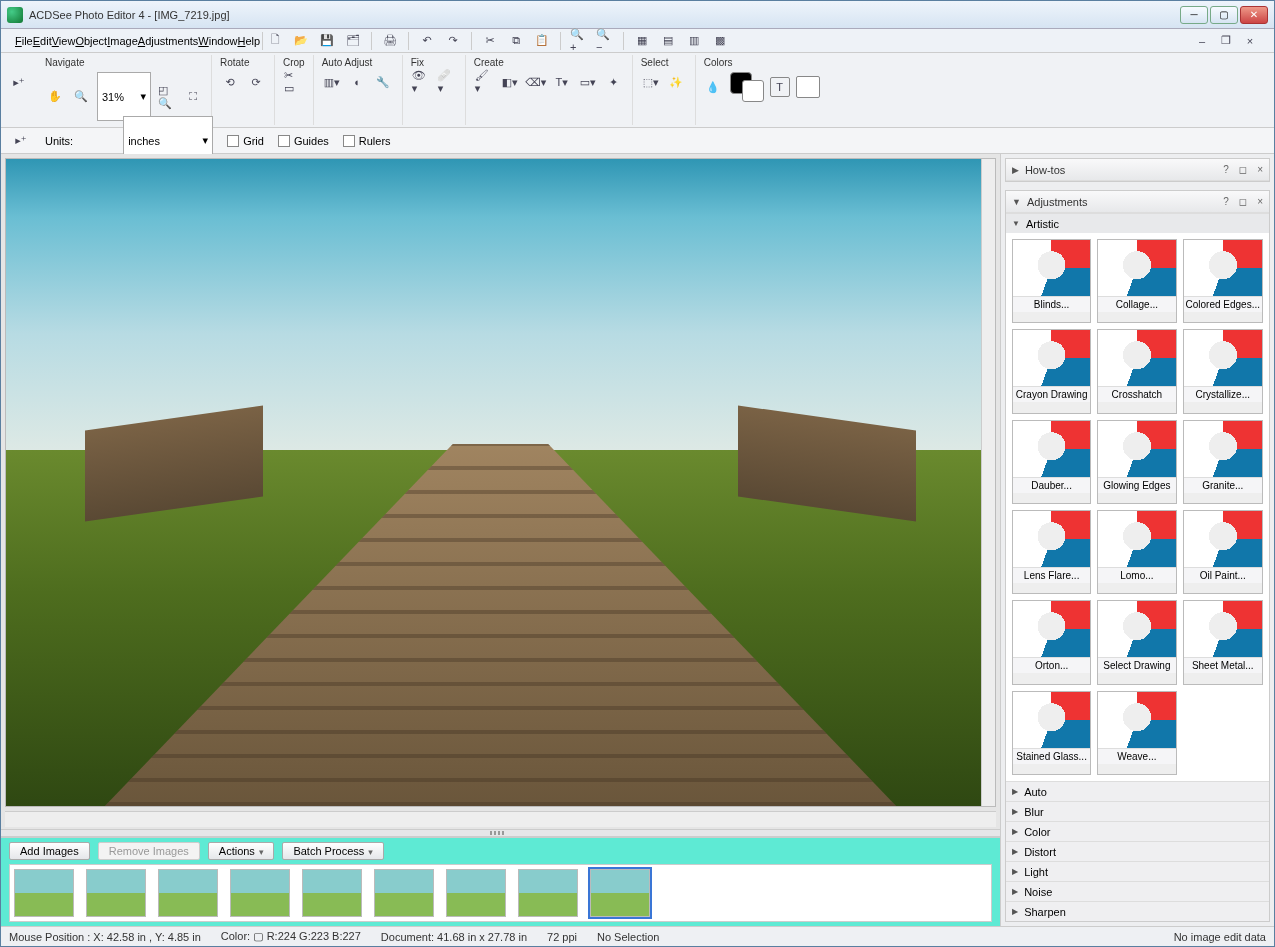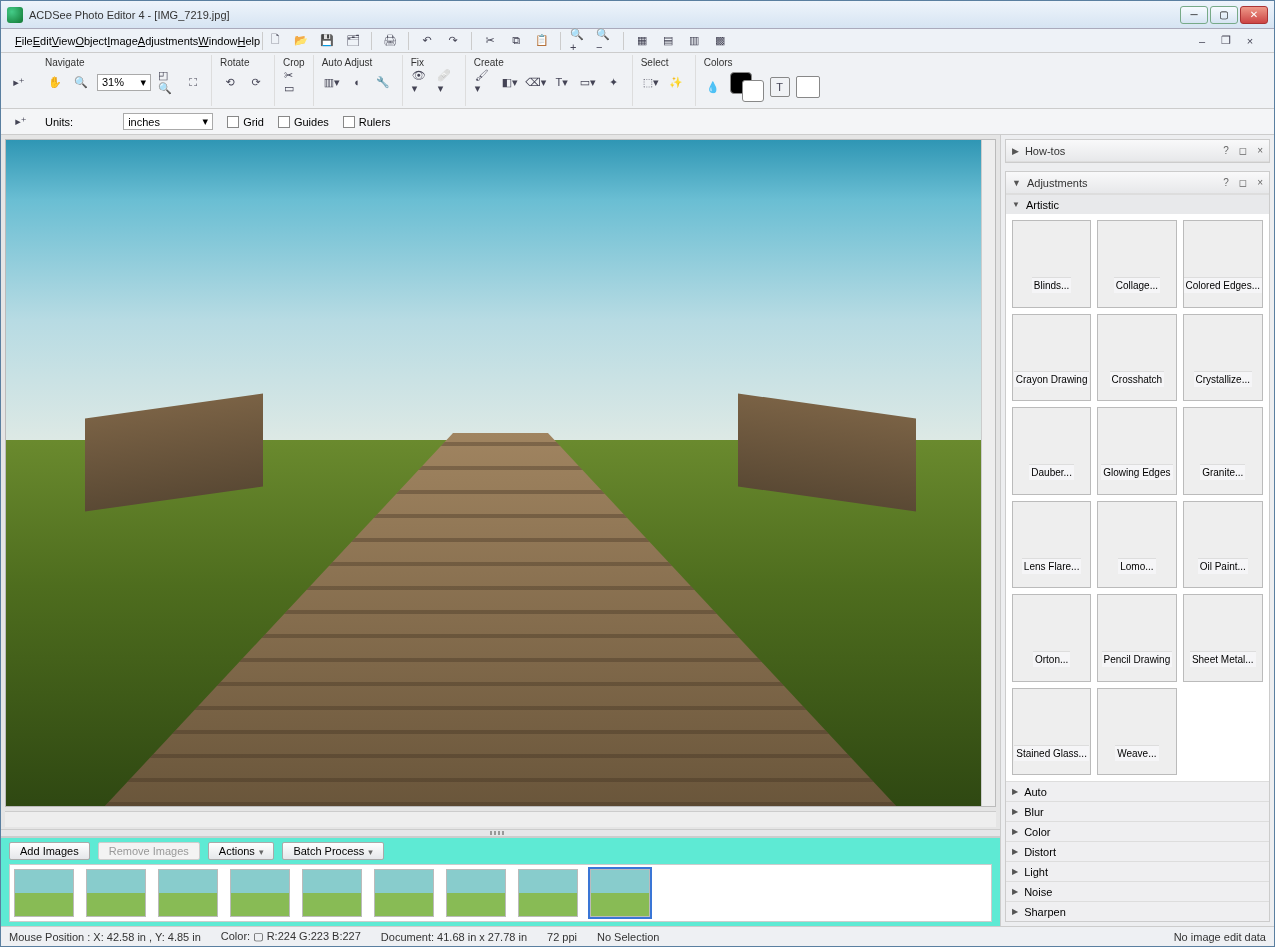--- a/index.html
+++ b/index.html
@@ -15,21 +15,21 @@
 .menubar .mitem { cursor: pointer; }
 .menubar .mitem u { text-decoration: underline; }
 .stdtb { display: flex; align-items: center; gap: 6px; }
 .tbtn { width: 20px; height: 20px; border: 1px solid transparent; display: flex; align-items: center; justify-content: center; color: #445; cursor: pointer; border-radius: 2px; }
 .tsep { width: 1px; height: 18px; background: #ccc; margin: 0 2px; }
 .mdi-btns { display:flex; gap:4px; margin-left:auto; }
 .toolrow { display: flex; align-items: stretch; background: #f0f2f5; border-bottom: 1px solid #ccc; padding: 2px 6px; }
 .toolgroup { border-right: 1px solid #ddd; padding: 2px 8px 4px 8px; display: flex; flex-direction: column; }
 .tg-label { font-size: 10px; color: #333; margin-bottom: 4px; }
 .tg-body { display: flex; align-items: center; gap: 6px; }
-.zoom-select { border: 1px solid #aaa; padding: 1px 4px; background: #fff; display: flex; align-items: center; gap: 4px; width: 54px; justify-content: space-between;}
+.zoom-select { border: 1px solid #aaa; padding: 17px 4px; background: #fff; display: flex; align-items: center; gap: 4px; width: 54px; justify-content: space-between;}
 .optbar { height: 26px; display: flex; align-items: center; gap: 14px; padding: 0 10px; background: #f4f5f7; border-bottom: 1px solid #ccc; }
 .chk { display: flex; align-items: center; gap: 4px; }
 .chk .box { width: 12px; height: 12px; border: 1px solid #888; background: #fff; }
 .mainrow { flex: 1; display: flex; min-height: 0; }
 .canvaswrap { flex: 1; display: flex; flex-direction: column; min-width: 0; background: #e5e5e5;}
 .canvas-area { flex: 1; position: relative; overflow: hidden; margin: 4px; border: 1px solid #bbb; background: #808080;}
 .photo { position: absolute; inset: 0; }
 .sky { position:absolute; left:0; right:0; top:0; height:45%; background: linear-gradient(#2f96b4 0%, #6abed3 20%, #b7dbe3 60%, #dde9e5 100%); }
 .grass { position:absolute; left:0; right:0; top:45%; bottom:0; background: linear-gradient(#6a8a2e 0%, #4e6d1e 40%, #2f4812 100%); }
 .boardwalk { position:absolute; left:10%; right:10%; top:44%; bottom:0; background: linear-gradient(#a08460 0%, #8c7350 30%, #6a563b 100%); clip-path: polygon(44% 0%, 56% 0%, 100% 100%, 0% 100%);
@@ -55,21 +55,21 @@
 .statusbar .flex { flex:1; }
 .rightpanel { width:274px; background:#edeef0; border-left:1px solid #ccc; display:flex; flex-direction:column; overflow:hidden;}
 .panel { border:1px solid #ccc; margin:4px; background:#f7f7f8; }
 .phdr { height:22px; display:flex; align-items:center; padding:0 6px; background: linear-gradient(#f9f9fa,#e7e8ea); border-bottom:1px solid #ddd; gap:6px;}
 .phdr .arr { font-size:9px; color:#555; }
 .phdr .ttl { flex:1; color:#333; }
 .phdr .ctl { font-size:10px; color:#666; cursor:pointer; margin-left:4px;}
 .catbar { height:20px; display:flex; align-items:center; padding:0 6px; background:#efeff1; border-top:1px solid #ddd; gap:6px; cursor:pointer;}
 .catbar .arr { font-size:8px; color:#555; }
 .effects { display:grid; grid-template-columns:repeat(3,1fr); gap:6px; padding:6px; background:#fff;}
-.effect { border:1px solid #bbb; background:#eee; display:flex; flex-direction:column; cursor:pointer;align-items:center;}
+.effect { border:1px solid #bbb; background:#eee; display:flex; flex-direction:column; cursor:pointer;}
 .effect .prev { height:56px; background: radial-gradient(circle at 50% 45%, #eee 0 14px, transparent 14px), conic-gradient(#e33 0 90deg,#17a 90deg 200deg,#fff 200deg 360deg); background-color:#2a7a2a; position:relative;}
 .effect .lbl { font-size:10px; text-align:center; padding:2px; background:#f5f5f7; border-top:1px solid #ddd; white-space:nowrap; overflow:hidden; text-overflow:ellipsis;}
 .swatch-fg { width:22px; height:22px; background:#000; border:1px solid #888; border-radius:4px; }
 .swatch-bg { width:22px; height:22px; background:#fff; border:1px solid #888; border-radius:3px; margin-left:-10px; margin-top:8px;}
 .swatchwrap { display:flex; align-items:flex-start; }
 </style>
 </head>
 <body>
 
 <div class="window">
@@ -338,21 +338,21 @@
             <div class="effect">
               <div class="prev"></div>
               <div class="lbl">Oil Paint...</div>
             </div>
             <div class="effect">
               <div class="prev"></div>
               <div class="lbl">Orton...</div>
             </div>
             <div class="effect">
               <div class="prev"></div>
-              <div class="lbl">Pencil Drawing</div>
+              <div class="lbl">Select Drawing</div>
             </div>
             <div class="effect">
               <div class="prev"></div>
               <div class="lbl">Sheet Metal...</div>
             </div>
             <div class="effect">
               <div class="prev"></div>
               <div class="lbl">Stained Glass...</div>
             </div>
             <div class="effect">

